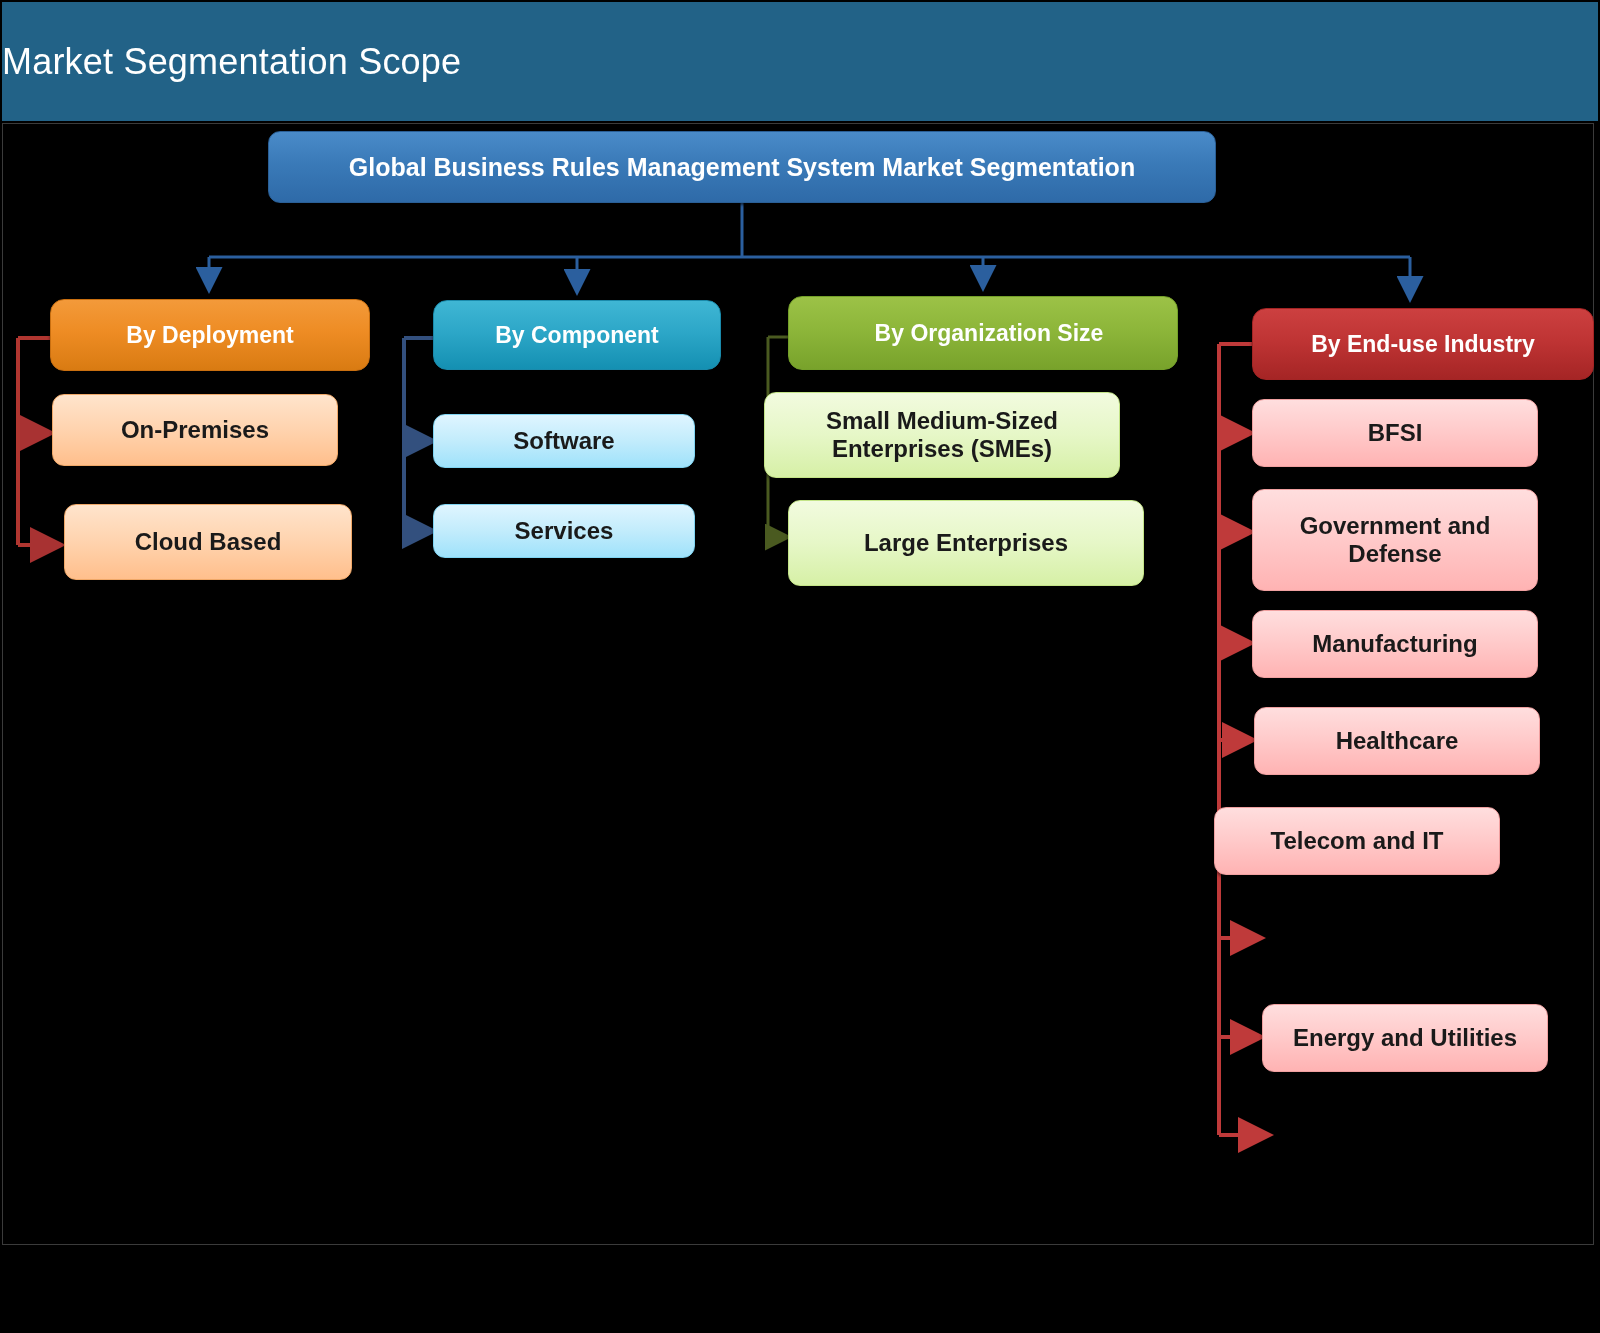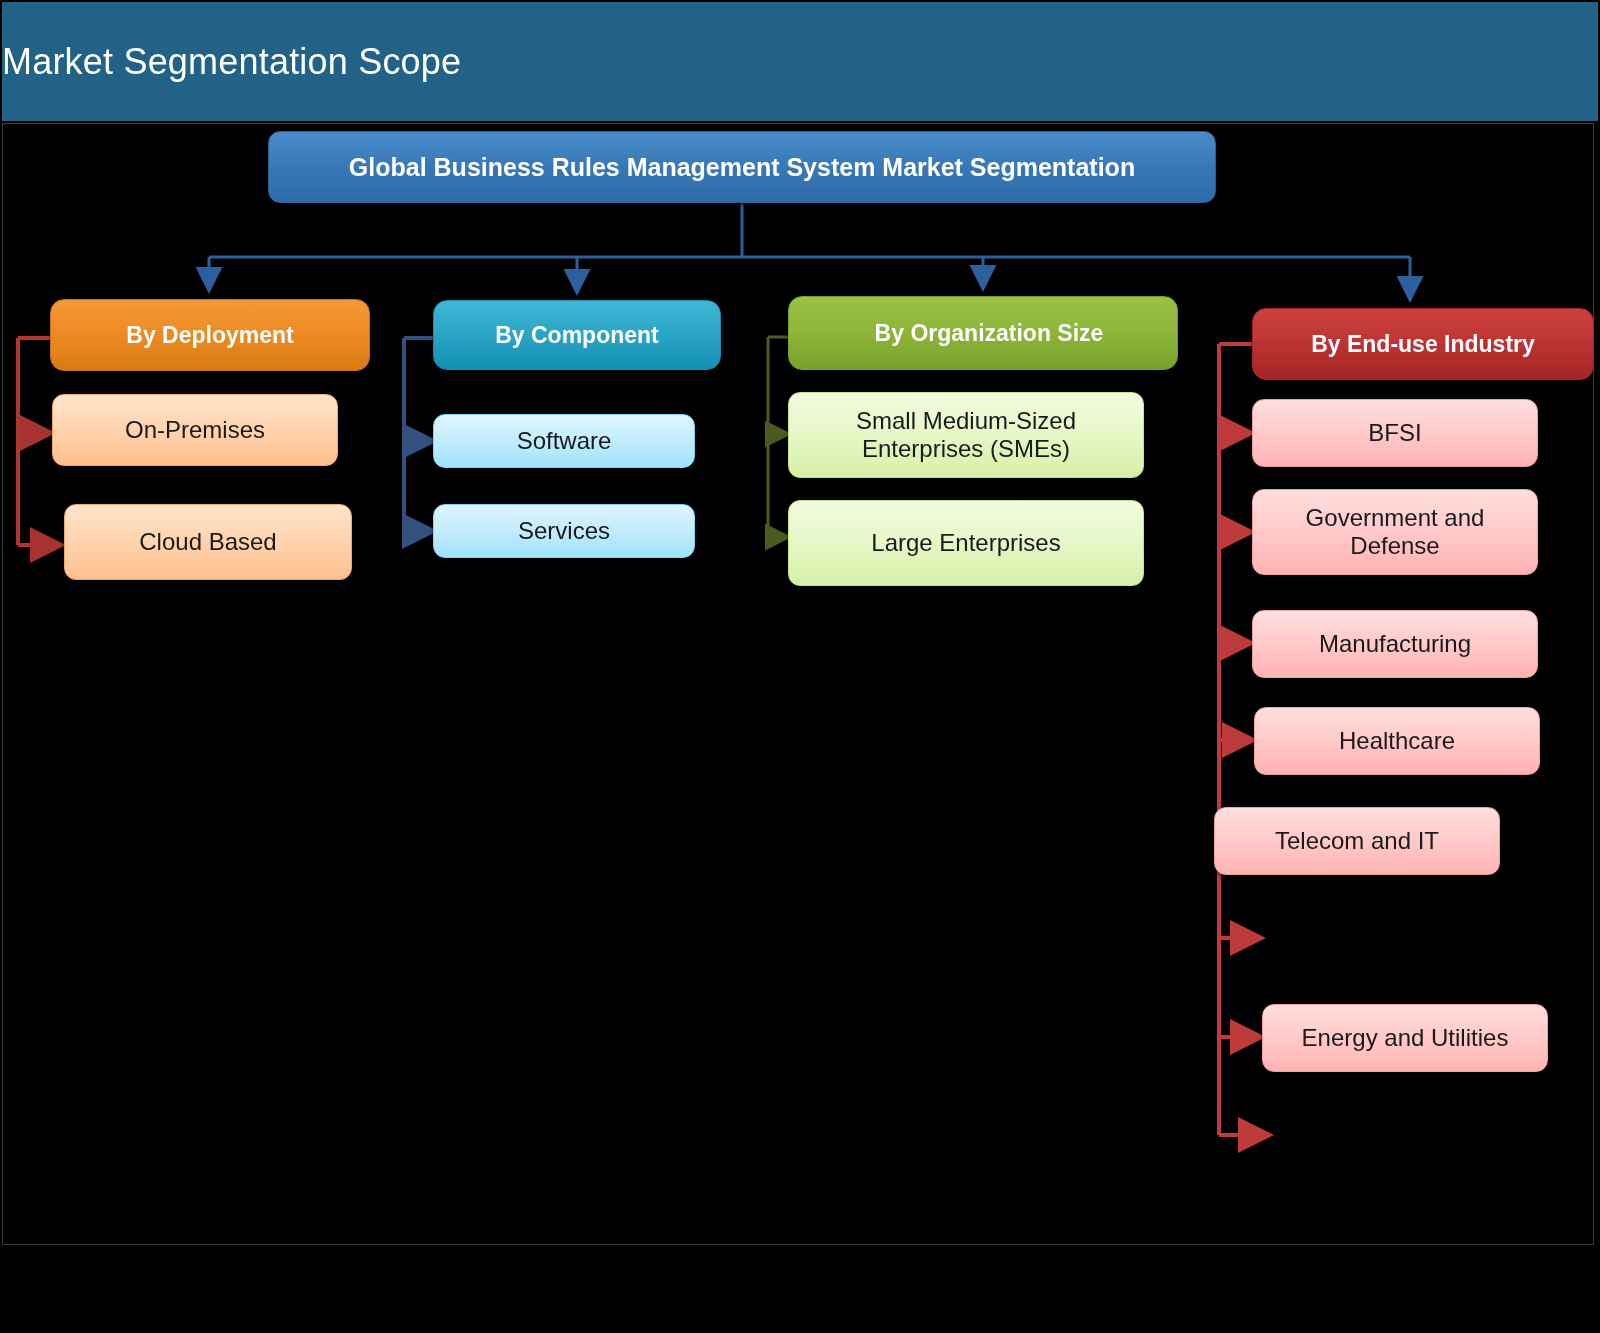--- a/index.html
+++ b/index.html
@@ -30,21 +30,21 @@
     position:absolute;box-sizing:border-box;
     display:flex;align-items:center;justify-content:center;
     text-align:center;border-radius:12px;
     line-height:1.15;
   }
   .box.header{
     color:#fff;font-weight:bold;font-size:23px;
     border-radius:14px;
   }
   .box.leaf{
-    color:#1a1a1a;font-weight:400;font-size:24px;
+    color:#1a1a1a;font-weight:700;font-size:24px;
   }
 
   
   .root-node{
     left:268px;top:131px;width:948px;height:72px;
     background:linear-gradient(180deg,#4a8bc9 0%,#3a7ab8 45%,#2e6aa8 100%);
     border:1px solid #2a5f96;
     color:#fff;font-weight:bold;font-size:25px;
     box-shadow:0 2px 3px rgba(0,0,0,.6);
   }
@@ -195,34 +195,34 @@
   <div class="box leaf leaf-cyan" style="left:433px;top:414px;width:262px;height:54px;">
     <span>Software</span>
   </div>
   <div class="box leaf leaf-cyan" style="left:433px;top:504px;width:262px;height:54px;">
     <span>Services</span>
   </div>
 
   <div class="box header h-org">
     <span>By Organization Size</span>
   </div>
-  <div class="box leaf leaf-green" style="left:788px;top:392px;width:356px;height:86px;padding:10px 18px;">
+  <div class="box leaf leaf-green" style="left:764px;top:392px;width:356px;height:86px;padding:10px 18px;">
     <span>Small Medium-Sized Enterprises (SMEs)</span>
   </div>
   <div class="box leaf leaf-green" style="left:788px;top:500px;width:356px;height:86px;padding:0 18px;">
     <span>Large Enterprises</span>
   </div>
 
   <div class="box header h-end">
     <span>By End-use Industry</span>
   </div>
   <div class="box leaf leaf-red" style="left:1252px;top:399px;width:286px;height:68px;">
     <span>BFSI</span>
   </div>
-  <div class="box leaf leaf-red" style="left:1252px;top:489px;width:286px;height:86px;padding:13px 16px;">
+  <div class="box leaf leaf-red" style="left:1252px;top:489px;width:286px;height:102px;padding:13px 16px;">
     <span>Government and Defense</span>
   </div>
   <div class="box leaf leaf-red" style="left:1252px;top:610px;width:286px;height:68px;">
     <span>Manufacturing</span>
   </div>
   <div class="box leaf leaf-red" style="left:1254px;top:707px;width:286px;height:68px;">
     <span>Healthcare</span>
   </div>
   <div class="box leaf leaf-red" style="left:1214px;top:807px;width:286px;height:68px;">
     <span>Telecom and IT</span>

